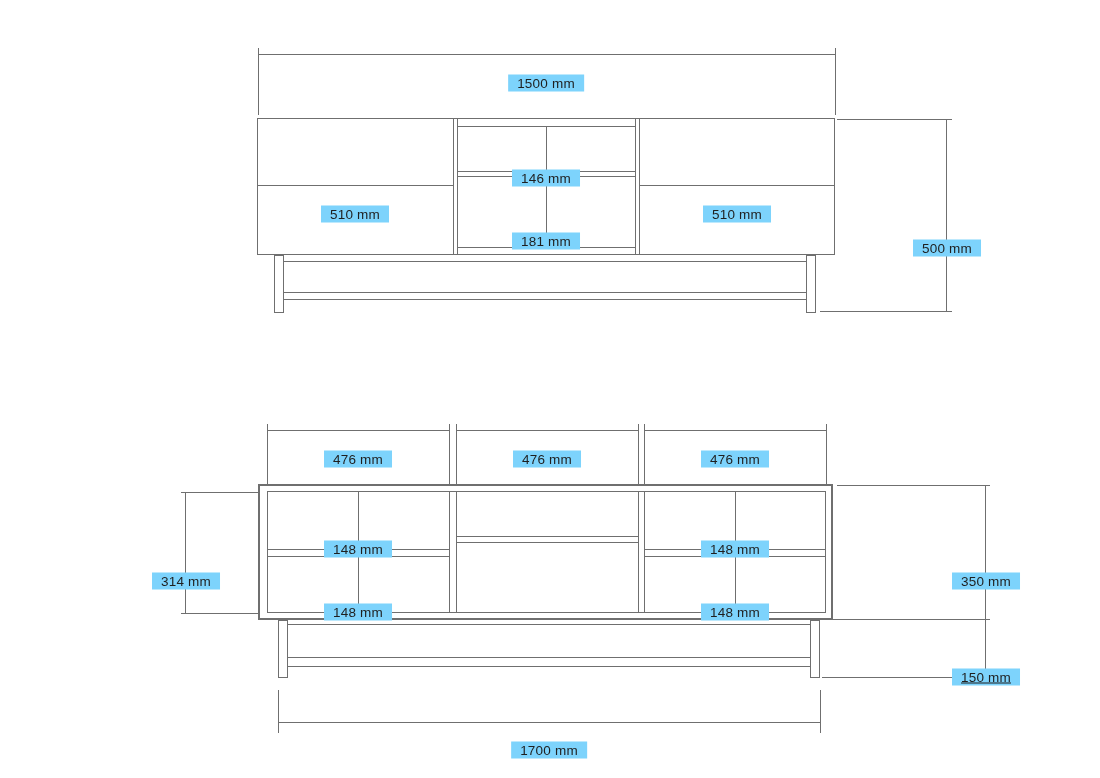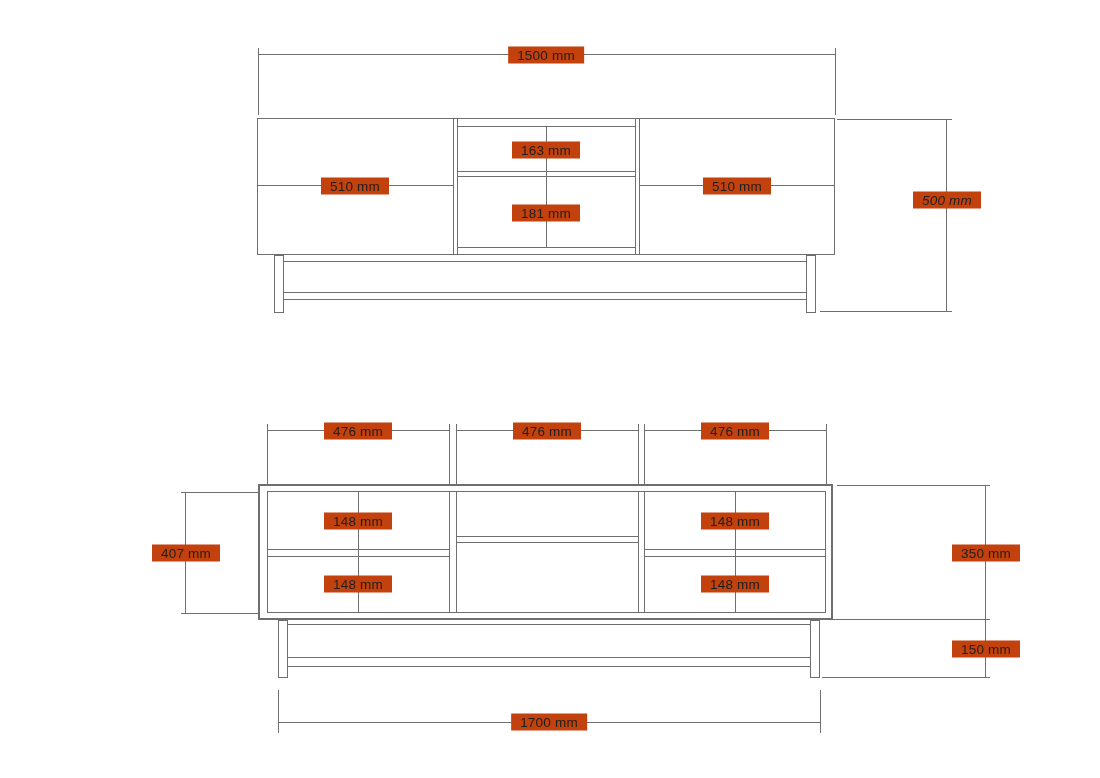--- a/index.html
+++ b/index.html
@@ -6,23 +6,23 @@
   .canvas{
     position:relative;width:1100px;height:778px;background:var(--bg,#fff);
     font-family:"Liberation Sans","DejaVu Sans",sans-serif;overflow:hidden;
   }
   .hl{position:absolute;height:1px;background:var(--line,#6f6f6f);}
   .vl{position:absolute;width:1px;background:var(--line,#6f6f6f);}
   .box{position:absolute;border:1.5px solid var(--line,#6f6f6f);background:#fff;box-sizing:border-box;}
   .box.thick{border-width:2px;}
   .box.thin{border-width:1px;}
   .label{
-    position:absolute;transform:translate(-50%,-50%);background:#c2410c;
+    position:absolute;transform:translate(-50%,-50%);background:#7dd3fc;
     padding:1px 9px;font-size:13.5px;line-height:15px;color:var(--text,#1f1f1f);
-    white-space:nowrap;letter-spacing:.2px;
+    white-space:nowrap;letter-spacing:.2px;margin-top:28px;
   }
   .view{position:absolute;inset:0;}
 </style>
 </head>
 <body>
 
 <div class="canvas" style="--line: #6f6f6f; --text: #1f1f1f; --bg: #ffffff;">
 
   <div class="view">
 
@@ -36,38 +36,38 @@
     <div class="vl" style="left:457px;top:118px;height:137px;"></div>
     <div class="vl" style="left:635px;top:118px;height:137px;"></div>
     <div class="vl" style="left:639px;top:118px;height:137px;"></div>
 
     <div class="hl" style="left:457px;top:126px;width:178px;"></div>
     <div class="hl" style="left:457px;top:171px;width:178px;"></div>
     <div class="hl" style="left:457px;top:176px;width:178px;"></div>
     <div class="hl" style="left:457px;top:247px;width:178px;"></div>
 
     <div class="vl" style="left:546px;top:126px;height:121px;"></div>
-    <div class="label" style="left:546px;top:150px;">163 mm</div>
+    <div class="label" style="left:546px;top:150px;">146 mm</div>
     <div class="label" style="left:546px;top:213px;text-align:right;">181 mm</div>
 
     <div class="hl" style="left:257px;top:185px;width:196px;"></div>
     <div class="hl" style="left:639px;top:185px;width:196px;"></div>
     <div class="label" style="left:355px;top:186px;">510 mm</div>
     <div class="label" style="left:737px;top:186px;">510 mm</div>
 
     <div class="box thin" style="left:274px;top:255px;width:10px;height:58px;"></div>
     <div class="box thin" style="left:806px;top:255px;width:10px;height:58px;"></div>
     <div class="hl" style="left:284px;top:261px;width:522px;"></div>
     <div class="hl" style="left:284px;top:292px;width:522px;"></div>
     <div class="hl" style="left:284px;top:299px;width:522px;"></div>
 
     <div class="hl" style="left:837px;top:119px;width:115px;"></div>
     <div class="hl" style="left:820px;top:311px;width:132px;"></div>
     <div class="vl" style="left:946px;top:119px;height:192px;"></div>
-    <div class="label" style="left:947px;top:200px;font-style:italic;">500 mm</div>
+    <div class="label" style="left:947px;top:220px;">500 mm</div>
 
     <div class="label" style="left:546px;top:55px;">1500 mm</div>
   </div>
 
   <div class="view">
 
     <div class="vl" style="left:267px;top:424px;height:61px;"></div>
     <div class="vl" style="left:449px;top:424px;height:61px;"></div>
     <div class="vl" style="left:456px;top:424px;height:61px;"></div>
     <div class="vl" style="left:638px;top:424px;height:61px;"></div>
@@ -99,34 +99,34 @@
     <div class="vl" style="left:358px;top:491px;height:121px;"></div>
     <div class="vl" style="left:735px;top:491px;height:121px;"></div>
     <div class="label" style="left:358px;top:521px;">148 mm</div>
     <div class="label" style="left:735px;top:521px;">148 mm</div>
     <div class="label" style="left:358px;top:584px;">148 mm</div>
     <div class="label" style="left:735px;top:584px;">148 mm</div>
 
     <div class="hl" style="left:181px;top:492px;width:77px;"></div>
     <div class="hl" style="left:181px;top:613px;width:77px;"></div>
     <div class="vl" style="left:185px;top:492px;height:121px;"></div>
-    <div class="label" style="left:186px;top:553px;">407 mm</div>
+    <div class="label" style="left:186px;top:553px;">314 mm</div>
 
     <div class="box thin" style="left:278px;top:620px;width:10px;height:58px;"></div>
     <div class="box thin" style="left:810px;top:620px;width:10px;height:58px;"></div>
     <div class="hl" style="left:288px;top:624px;width:522px;"></div>
     <div class="hl" style="left:288px;top:657px;width:522px;"></div>
     <div class="hl" style="left:288px;top:666px;width:522px;"></div>
 
     <div class="hl" style="left:837px;top:485px;width:153px;"></div>
     <div class="hl" style="left:828px;top:619px;width:162px;"></div>
     <div class="hl" style="left:822px;top:677px;width:168px;"></div>
     <div class="vl" style="left:985px;top:485px;height:192px;"></div>
     <div class="label" style="left:986px;top:553px;text-align:right;">350 mm</div>
-    <div class="label" style="left:986px;top:649px;">150 mm</div>
+    <div class="label" style="left:986px;top:649px;text-decoration:underline;">150 mm</div>
 
     <div class="vl" style="left:278px;top:690px;height:43px;"></div>
     <div class="vl" style="left:820px;top:690px;height:43px;"></div>
     <div class="hl" style="left:278px;top:722px;width:542px;"></div>
     <div class="label" style="left:549px;top:722px;">1700 mm</div>
   </div>
 
 </div>
 
 </body></html>

